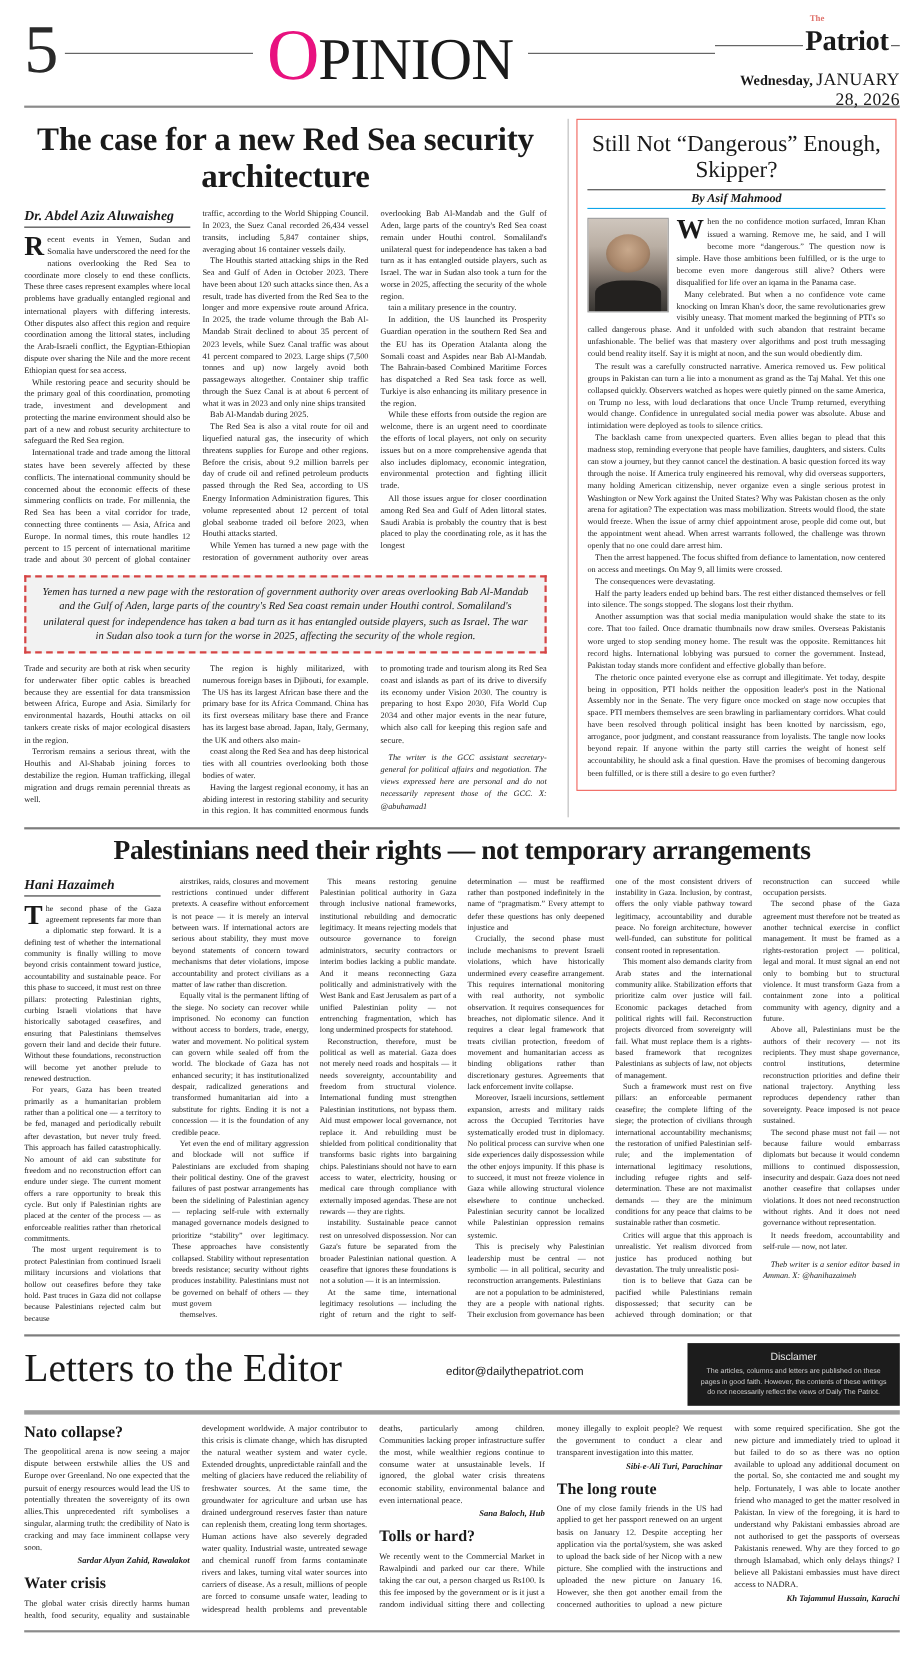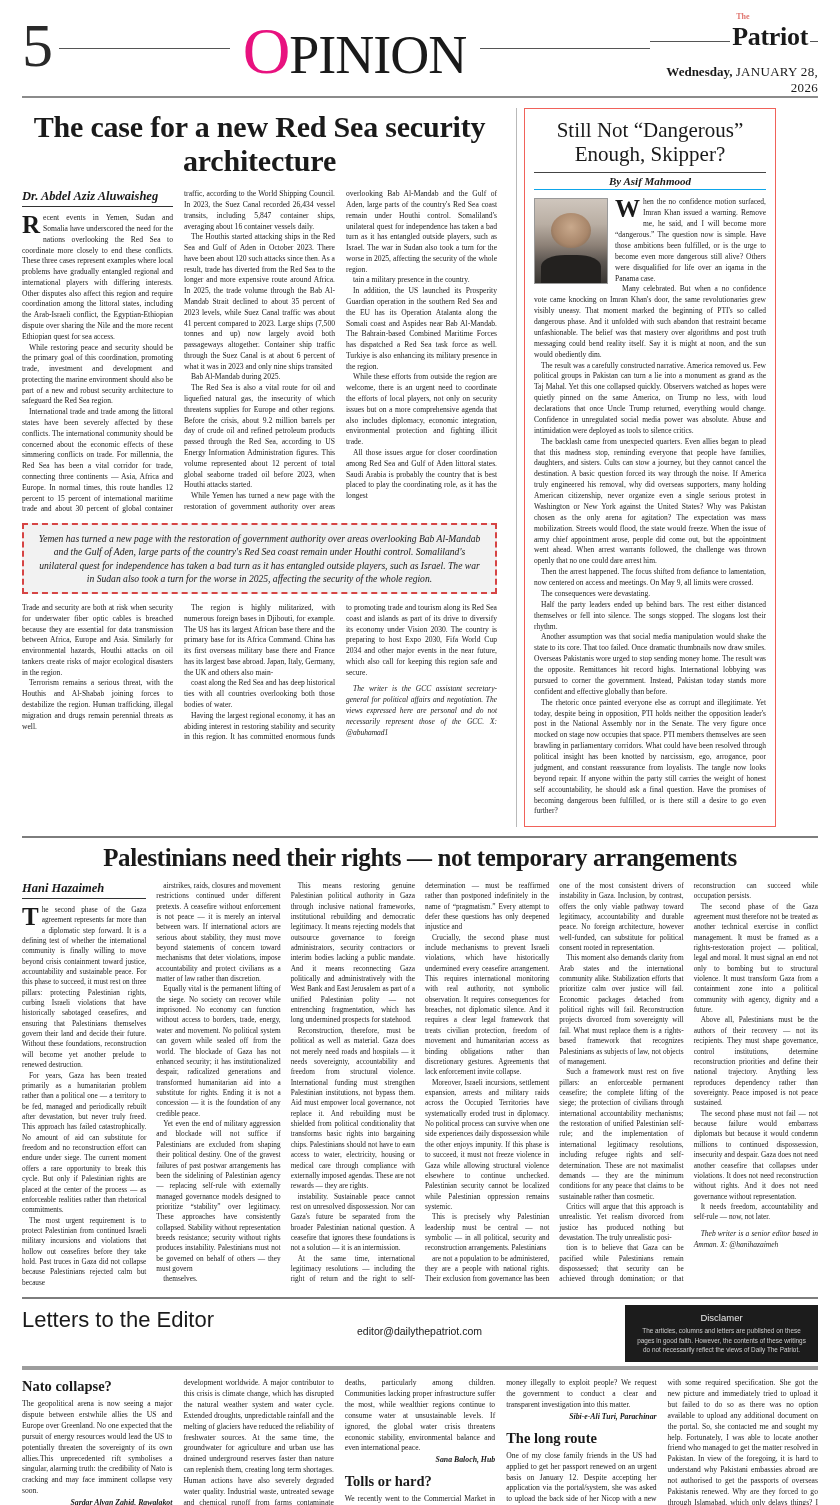--- a/index.html
+++ b/index.html
@@ -25,28 +25,28 @@
   .opinion-word .o { color:#e8127f; font-size:66px; line-height:1; }
   .opinion-word .rest { color:#1a1a1a; font-variant:small-caps; }
   .mast-right { width:168px; text-align:right; padding-top:4px; position:relative; }
   .brand-row { display:flex; align-items:center; justify-content:flex-end; gap:0; position:relative; }
   .brand-rule { height:1px; background:#555; flex:1; margin-right:2px; margin-top:8px; }
   .brand { font-family:"Liberation Serif",serif; font-size:26px; font-weight:700; color:#1a1a1a; letter-spacing:-0.3px; position:relative; }
   .brand .tiny-the { position:absolute; top:-10px; left:4px; font-size:8px; color:#e0756f; font-weight:700; letter-spacing:0; }
   .brand-dash { width:8px; height:1px; background:#555; margin-top:8px; margin-left:2px;}
   .mast-date { font-size:13px; margin-top:12px; color:#1a1a1a; }
   .mast-date .day { font-weight:700; }
-  .mast-date .dt { font-variant:small-caps; font-size:13px; letter-spacing:0.3px; }
+  .mast-date .dt { font-variant:small-caps; font-size:16px; letter-spacing:0.3px; }
   .mast-bottom-rule { height:2px; background:#8b8b8b; margin: 4px 0 10px 0; }
 
   
   .secA { display:flex; gap:0; }
   .secA-left { width:487px; padding-right:12px; }
   .secA-divider { width:1px; background:#b9b9b9; margin:0 7px; }
-  .secA-right { width:252px; }
+  .secA-right { width:291px; }
 
   .headline-1 { font-family:"Liberation Serif",serif; font-weight:700; font-size:30px; line-height:1.12; text-align:center; margin:2px 0 12px 0; color:#1a1a1a; letter-spacing:-0.2px; }
 
   .colwrap-3 { column-count:3; column-gap:11px; column-rule:none; }
   .byline { font-family:"Liberation Serif",serif; font-style:italic; font-weight:700; font-size:12.5px; border-bottom:1px solid #333; padding-bottom:2px; margin-bottom:6px; display:block; }
   p.body { font-size:7.6px; line-height:1.42; text-align:justify; margin:0 0 0 0; text-indent:7px; hyphens:auto; -webkit-hyphens:auto; }
   p.body.first { text-indent:0; }
   p.italic-note { font-size:7.5px; line-height:1.45; text-align:justify; font-style:italic; margin-top:6px; text-indent:7px; }
   .dropcap::first-letter { float:left; font-size:25px; line-height:0.82; font-weight:700; padding:2px 3px 0 0; font-family:"Liberation Serif",serif; }
 
@@ -69,21 +69,21 @@
   .photo::before { content:""; position:absolute; left:8%; bottom:0; width:84%; height:34%; background:#23211f; border-radius:40% 40% 0 0; }
 
   
   .rule-thick { height:2px; background:#7d7d7d; margin:9px 0 6px 0; }
   .headline-3 { font-family:"Liberation Serif",serif; font-weight:700; font-size:25px; line-height:1.1; text-align:center; margin:2px 0 9px 0; letter-spacing:-0.4px; }
   .colwrap-6 { column-count:6; column-gap:10px; }
   .secB p.body { font-size:7.3px; line-height:1.42; }
 
   
   .letters-head { display:flex; align-items:flex-start; justify-content:space-between; margin-top:4px; position:relative; }
-  .letters-title { font-family:Liberation Sans, sans-serif; font-size:22px; font-weight:400; line-height:1; padding-top:4px; }
+  .letters-title { font-family:Liberation Serif, serif; font-size:36px; font-weight:400; line-height:1; padding-top:4px; }
   .letters-email { font-size:10.5px; padding-top:20px; font-family:"Liberation Sans", sans-serif; color:#222; }
   .disclaimer { width:193px; background:#1c1c1c; color:#e8e8e8; padding:7px 9px; font-family:"Liberation Sans", sans-serif; }
   .disclaimer .dt { font-size:9.5px; text-align:center; display:block; margin-bottom:3px; }
   .disclaimer .dbody { font-size:6.4px; line-height:1.5; text-align:center; display:block; color:#cfcfcf; }
   .letters-rule { height:4px; background:#9d9d9d; margin:4px 0 8px 0; }
   .letters-grid { column-count:5; column-gap:11px; }
   .letter-h { font-family:"Liberation Serif",serif; font-weight:700; font-size:14.5px; margin:0 0 4px 0; break-after:avoid; }
   .letter-h.mt { margin-top:9px; }
   .letters-grid p.body { font-size:7.6px; line-height:1.44; }
   .sig { font-style:italic; font-weight:700; font-size:7.8px; text-align:right; display:block; margin-top:1px; }

